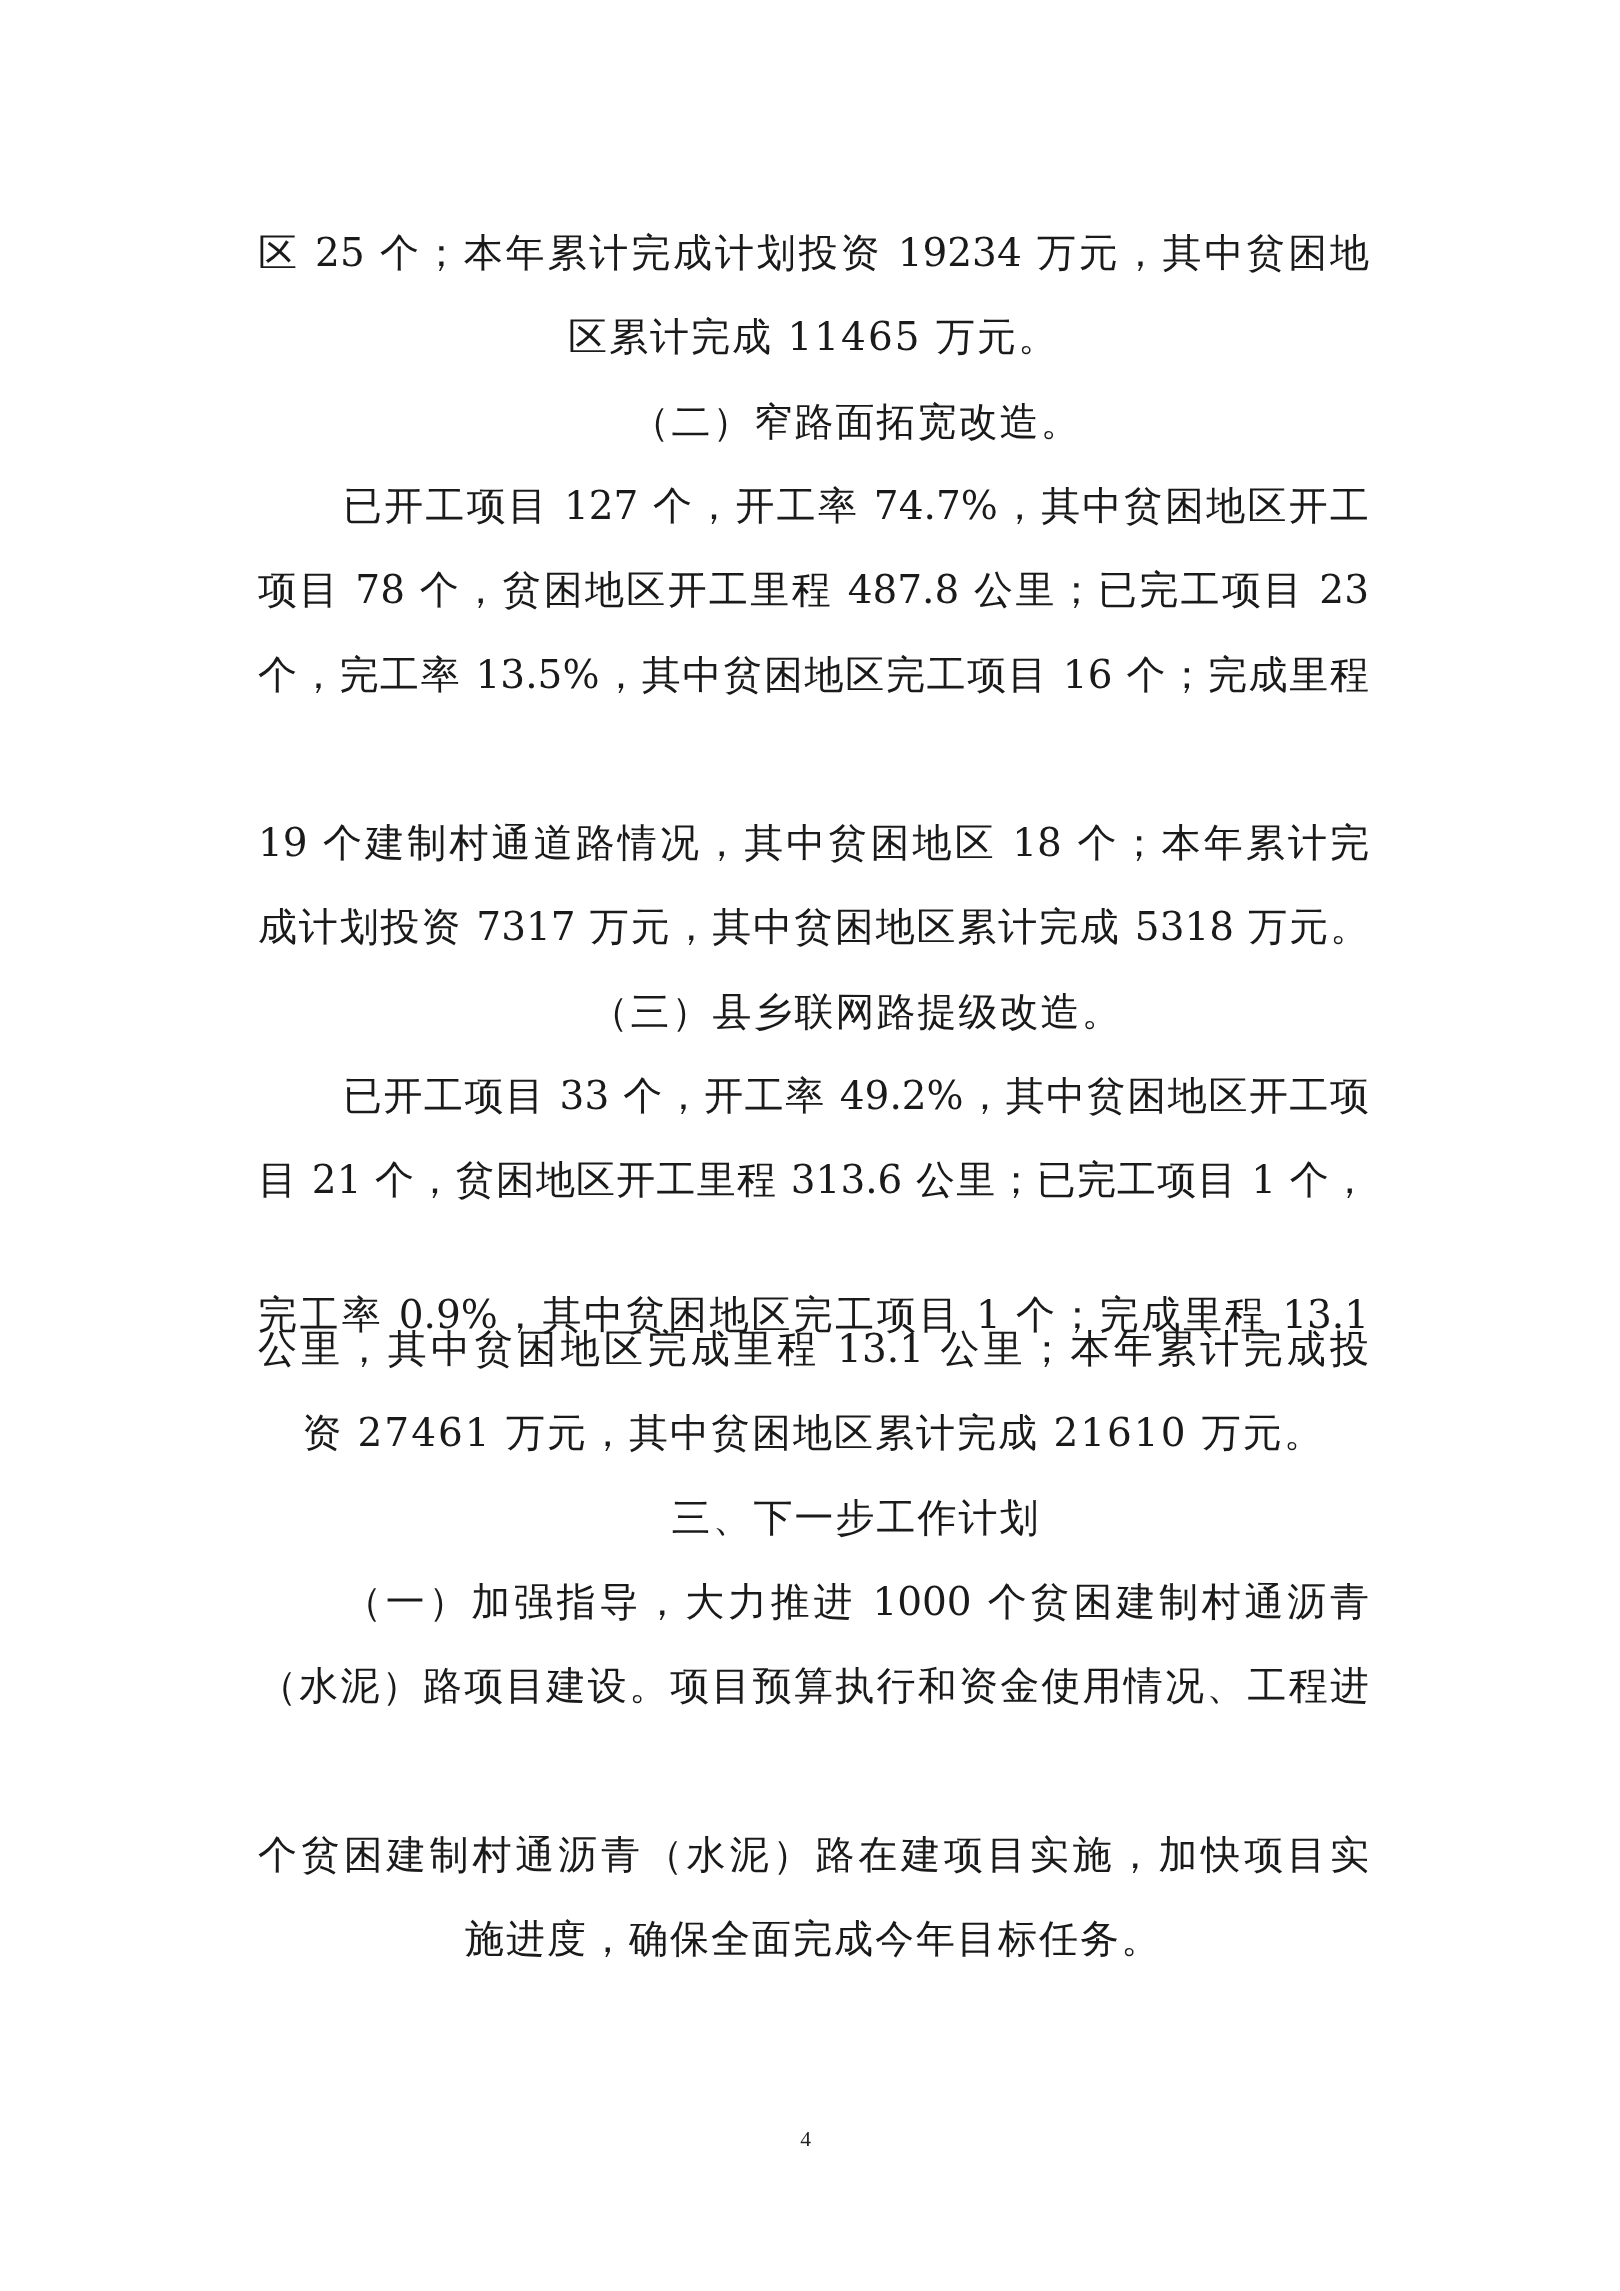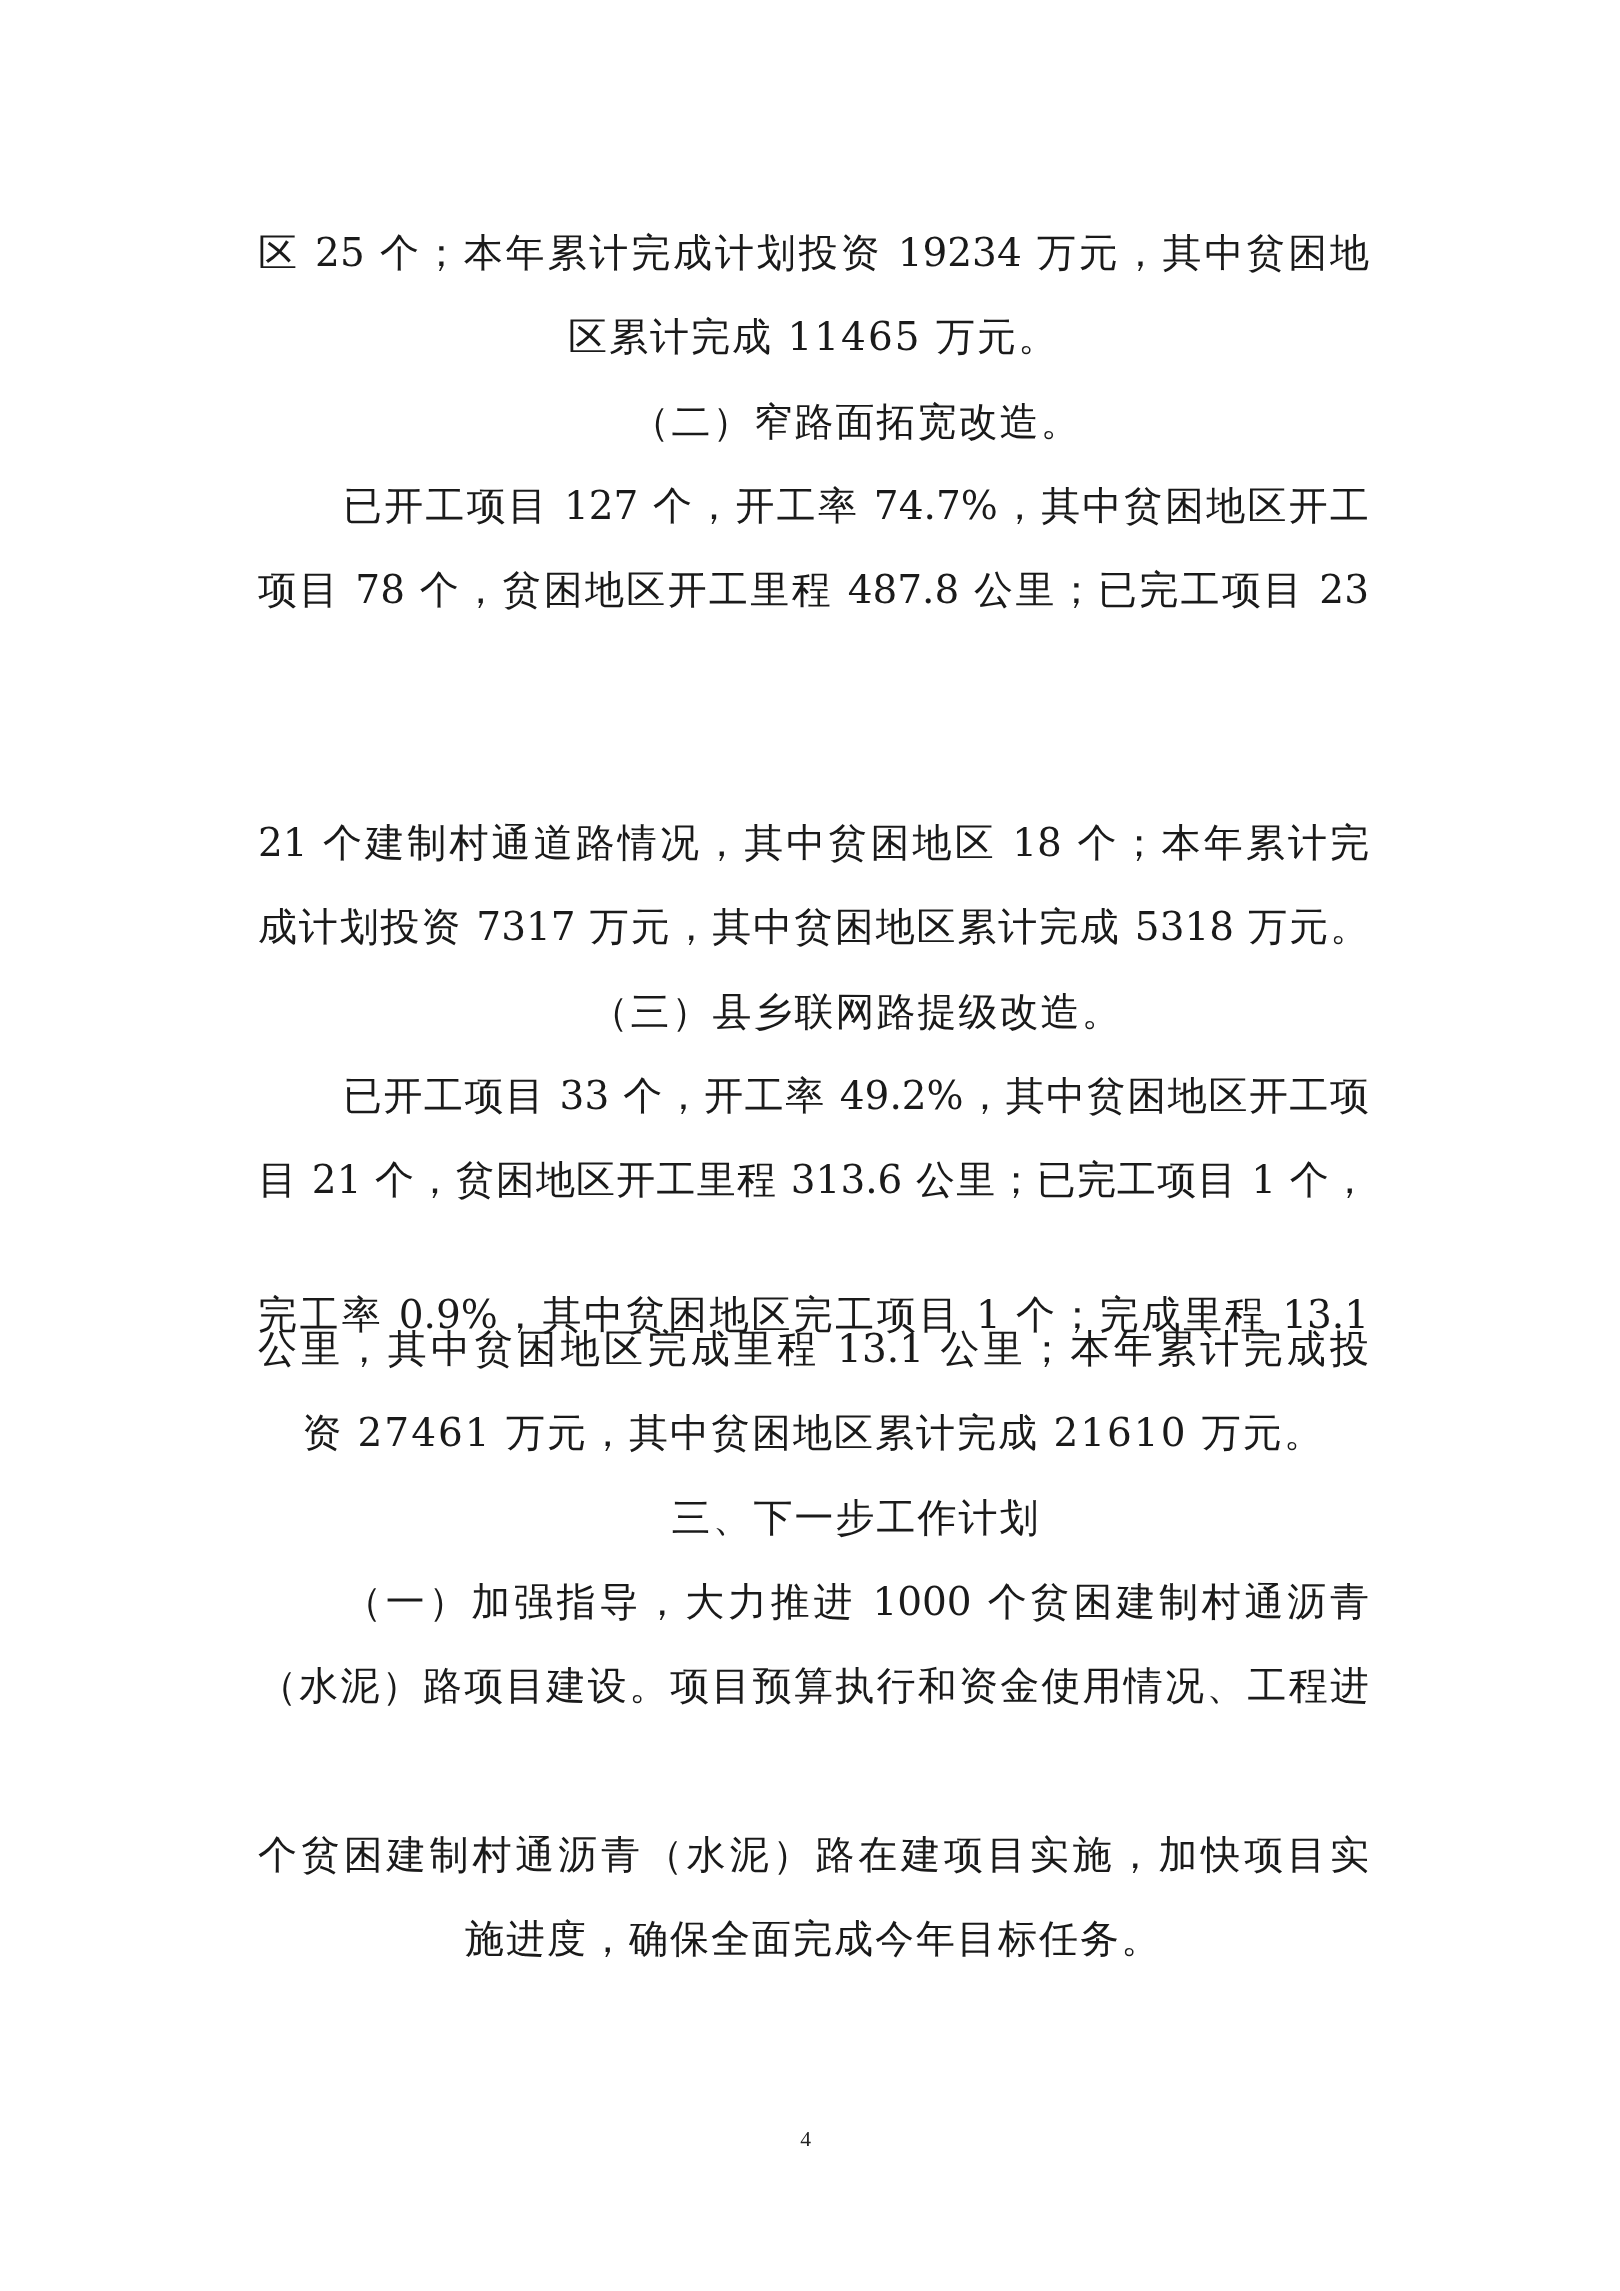--- a/index.html
+++ b/index.html
@@ -17,21 +17,22 @@
 </style>
 </head>
 <body>
 
 <div class="page">
   <div class="line full" style="top:191px">区 25 个；本年累计完成计划投资 19234 万元，其中贫困地</div>
   <div class="line end" style="top:275px">区累计完成 11465 万元。</div>
   <div class="line end indent heading" style="top:360px">（二）窄路面拓宽改造。</div>
   <div class="line full indent" style="top:444px">已开工项目 127 个，开工率 74.7%，其中贫困地区开工</div>
   <div class="line full" style="top:528px">项目 78 个，贫困地区开工里程 487.8 公里；已完工项目 23</div>
-  <div class="line full" style="top:781px">21 个建制村通道路情况，其中贫困地区 18 个；本年累计完</div>
+  <div class="line full" style="top:613px">个，完工率 13.5%，其中贫困地区完工项目 16 个；完成里程</div>
+  <div class="line full" style="top:781px">19 个建制村通道路情况，其中贫困地区 18 个；本年累计完</div>
   <div class="line full" style="top:865px">成计划投资 7317 万元，其中贫困地区累计完成 5318 万元。</div>
   <div class="line end indent heading" style="top:950px">（三）县乡联网路提级改造。</div>
   <div class="line full indent" style="top:1034px">已开工项目 33 个，开工率 49.2%，其中贫困地区开工项</div>
   <div class="line full" style="top:1118px">目 21 个，贫困地区开工里程 313.6 公里；已完工项目 1 个，</div>
   <div class="line full" style="top:1253px">完工率 0.9%，其中贫困地区完工项目 1 个；完成里程 13.1</div>
   <div class="line full" style="top:1287px">公里，其中贫困地区完成里程 13.1 公里；本年累计完成投</div>
   <div class="line end" style="top:1371px">资 27461 万元，其中贫困地区累计完成 21610 万元。</div>
   <div class="line end indent heading" style="top:1456px">三、下一步工作计划</div>
   <div class="line full indent" style="top:1540px">（一）加强指导，大力推进 1000 个贫困建制村通沥青</div>
   <div class="line full" style="top:1624px">（水泥）路项目建设。项目预算执行和资金使用情况、工程进</div>

